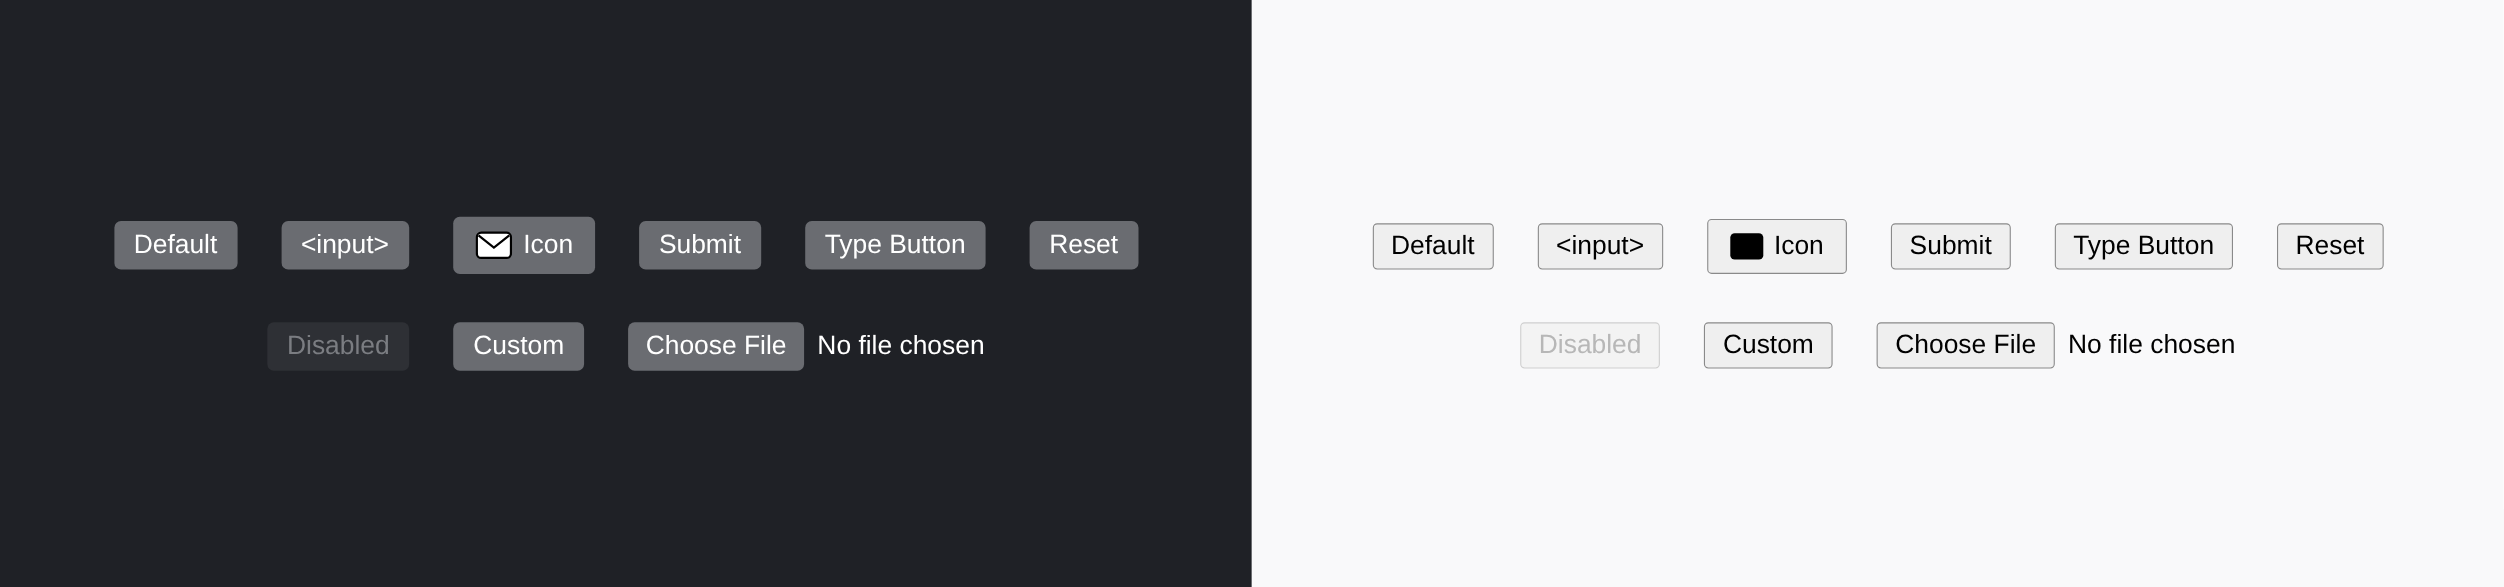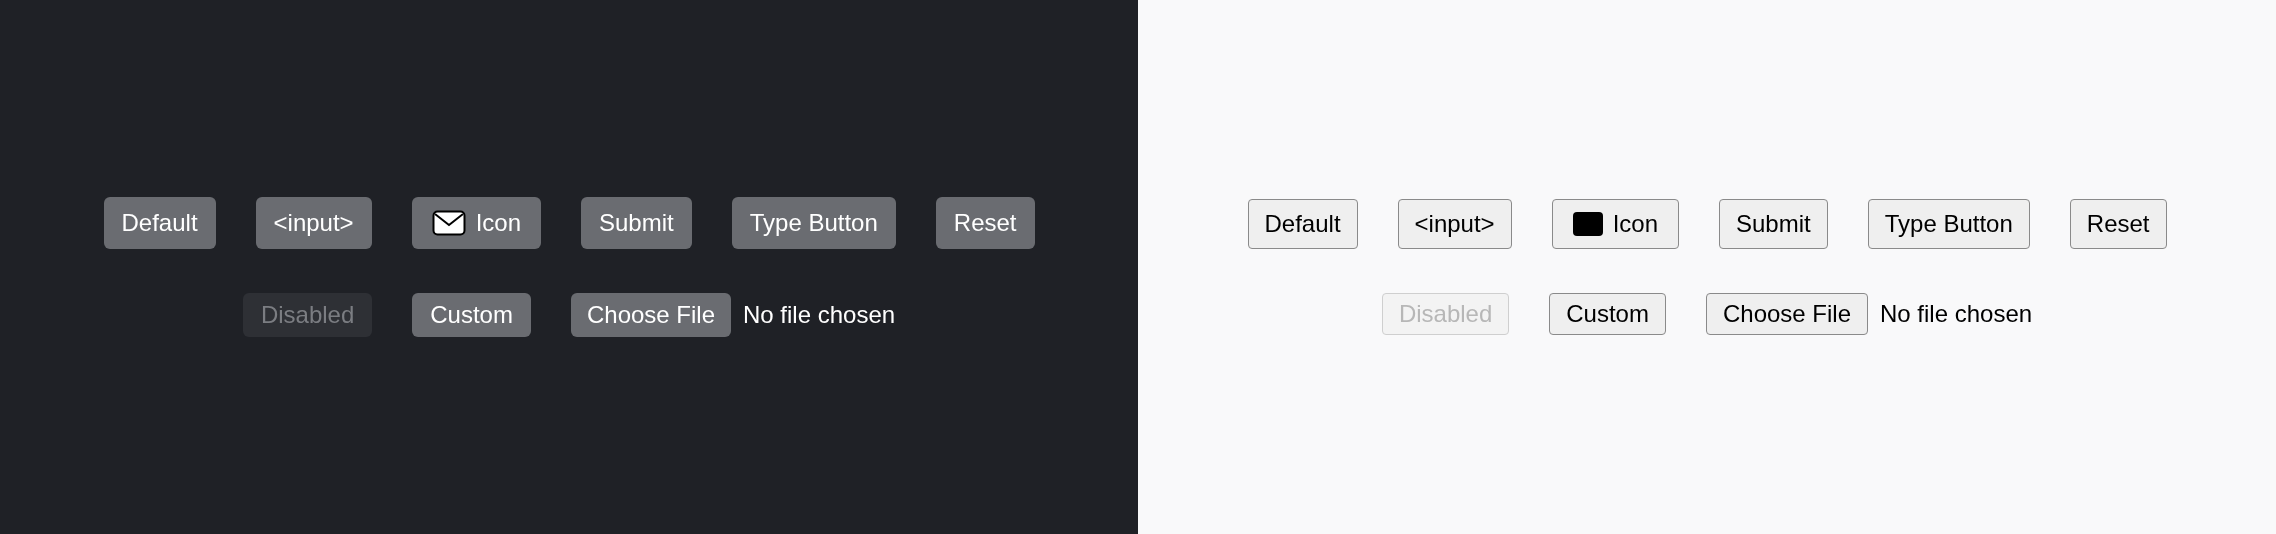--- a/index.html
+++ b/index.html
@@ -19,20 +19,21 @@
     align-items: center;
     justify-content: center;
     gap: 44px;
   }
   .panel.dark { background: #1f2126; color: #fff; }
   .panel.light { background: #f9f9fa; color: #000; }
 
   .row {
     display: flex;
     flex-wrap: wrap;
+    align-items: center;
     justify-content: center;
     gap: 40px;
   }
 
   
   .dark .btn {
     background: #6a6c71;
     color: #fff;
     border: none;
     border-radius: 6px;

